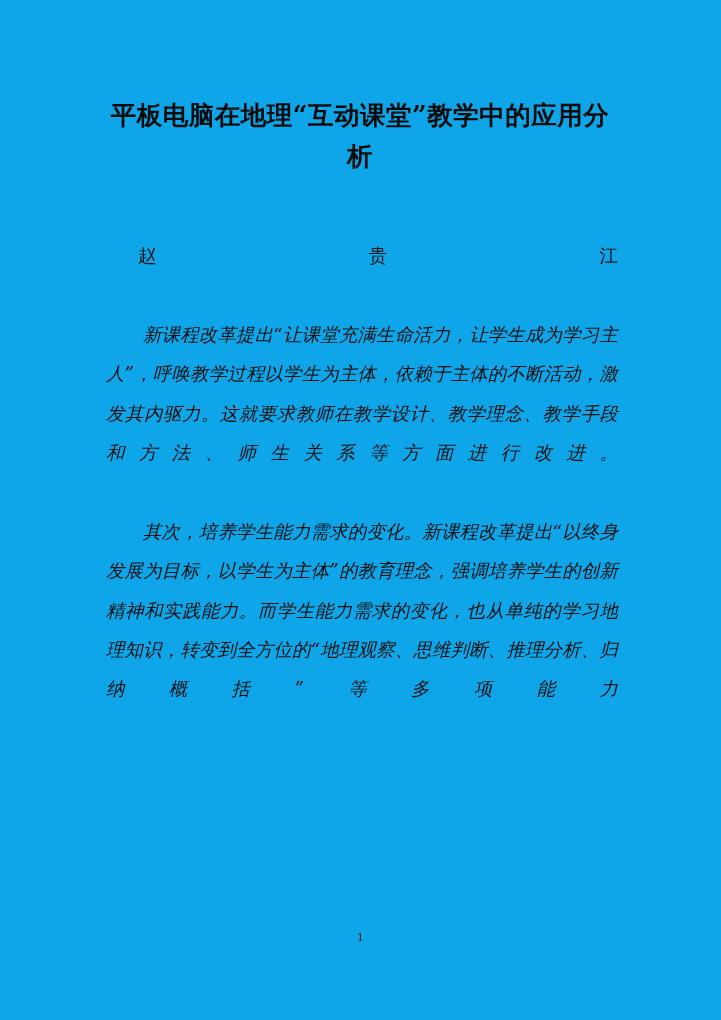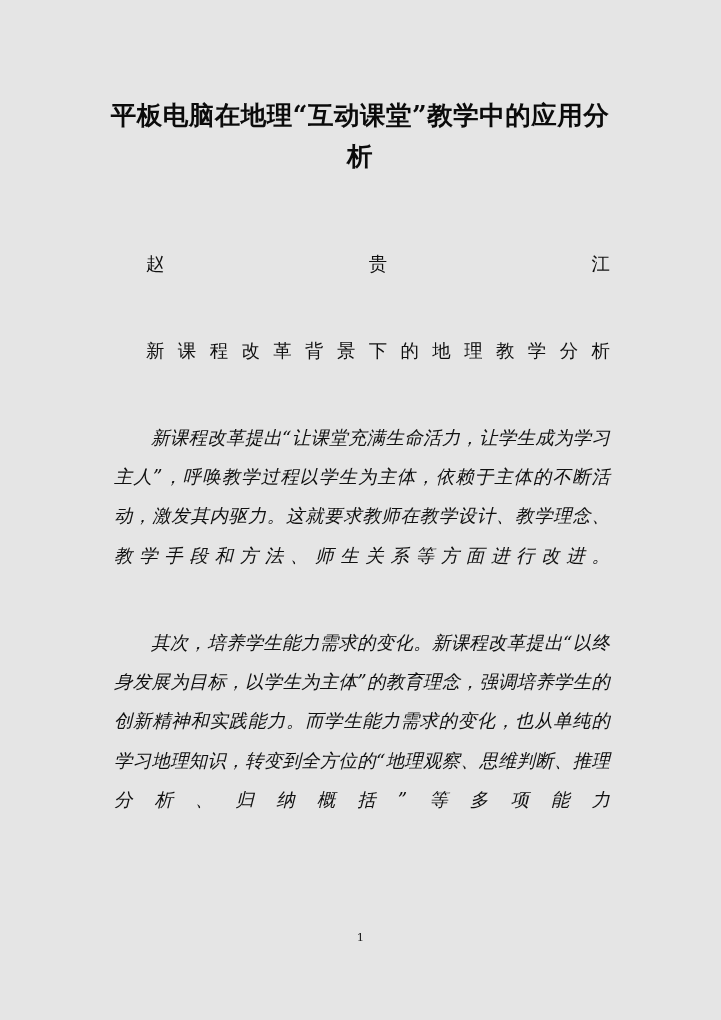--- a/index.html
+++ b/index.html
@@ -14,21 +14,21 @@
     color: #111111;
     overflow: hidden;
     position: relative;
   }
 
   .page {
     position: relative;
     width: 721px;
     height: 1020px;
     box-sizing: border-box;
-    background: #e5e5e5;
+    background: #0ea5e9;
   }
 
   
   .doc-title {
     position: absolute;
     left: 105px;
     top: 78px;
     width: 510px;
     text-align: center;
     font-size: 25.5px;
@@ -49,21 +49,21 @@
 
   .byline,
   .section-heading,
   .para {
     font-size: 18.4px;
     line-height: 39.4px;
     color: #101010;
     text-align: justify;
     text-justify: inter-character;
     letter-spacing: 0.15px;
-    margin: 8px;
+    margin: 0;
     word-break: break-all;
   }
 
   .byline {
     text-indent: 32px;
     margin-bottom: 0px;
   }
 
   .section-heading {
     text-indent: 32px;
@@ -101,21 +101,20 @@
 <body>
 
 <div class="page">
 
   <h1 class="doc-title">平板电脑在地理“互动课堂”教学中的应用分析</h1>
 
   <div class="body-block">
 
     <p class="byline">赵贵江</p>
 
-    <p class="section-heading">新课程改革背景下的地理教学分析</p>
 
     <p class="para">新课程改革提出“让课堂充满生命活力，让学生成为学习主人”，呼唤教学过程以学生为主体，依赖于主体的不断活动，激发其内驱力。这就要求教师在教学设计、教学理念、教学手段和方法、师生关系等方面进行改进。</p>
 
 
     <p class="para">其次，培养学生能力需求的变化。新课程改革提出“以终身发展为目标，以学生为主体”的教育理念，强调培养学生的创新精神和实践能力。而学生能力需求的变化，也从单纯的学习地理知识，转变到全方位的“地理观察、思维判断、推理分析、归纳概括”等多项能力</p>
 
   </div>
 
   <div class="page-number">1</div>
 

